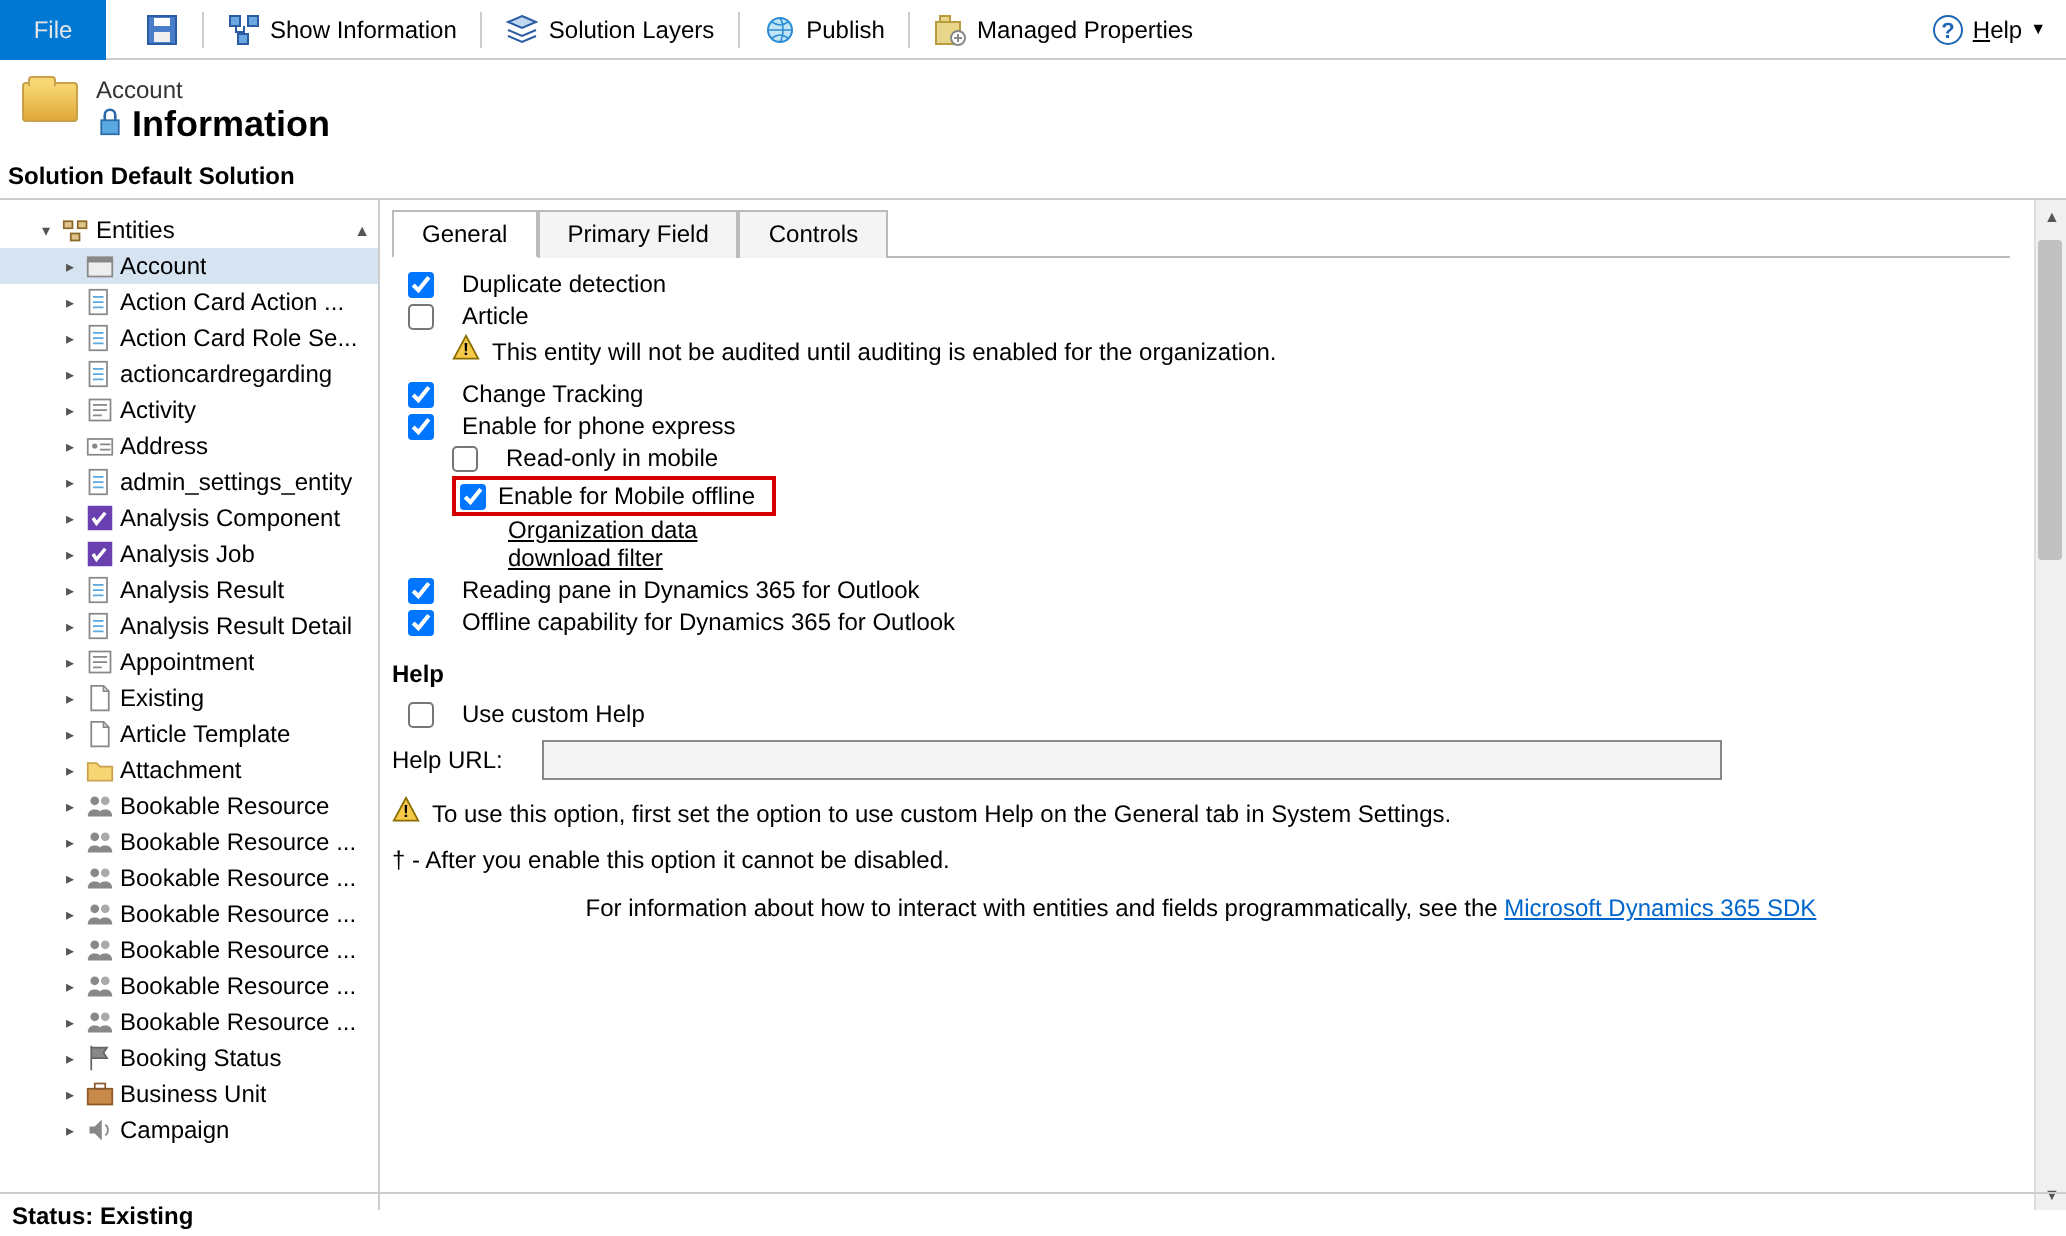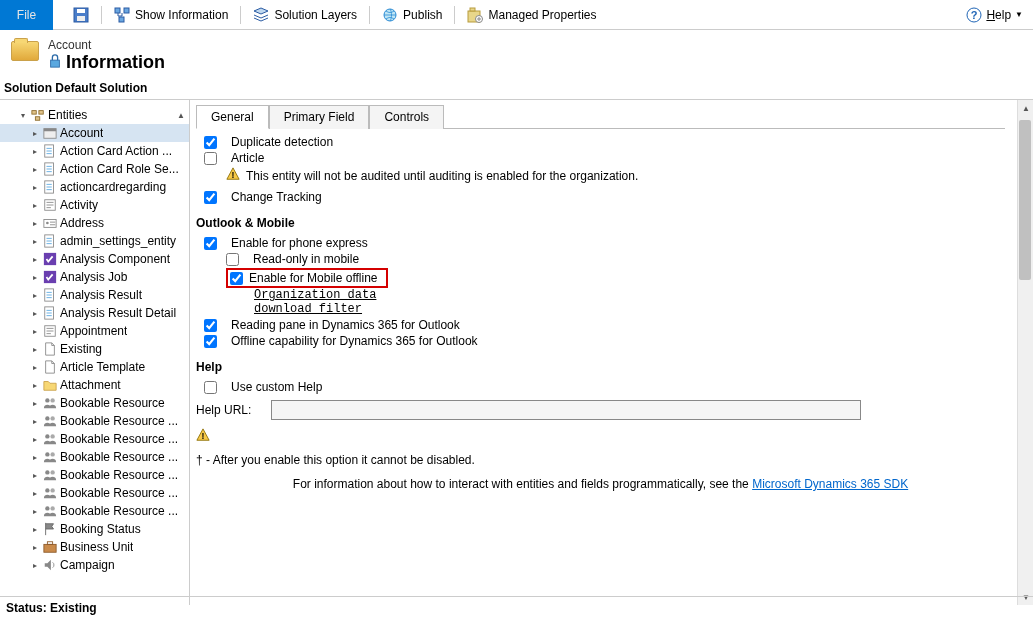--- a/index.html
+++ b/index.html
@@ -461,38 +461,37 @@
               <text x="8" y="12" text-anchor="middle" font-size="10" font-weight="bold">!</text>
             </svg>
         </span>
         <span>This entity will not be audited until auditing is enabled for the organization.</span>
       </div>
       <div class="cb-row">
         <input type="checkbox" checked="" style="">
         <span>Change Tracking</span>
       </div>
 
-      <div class="section-h">Outlook &amp; Mobile</div>
 
       <div class="cb-row">
         <input type="checkbox" checked="" style="">
         <span>Enable for phone express</span>
       </div>
       <div class="cb-row indent1">
         <input type="checkbox" style="">
         <span>Read-only in mobile</span>
       </div>
       <div class="indent1" style="margin-top:2px;margin-bottom:0;">
         <span class="red-box">
           <input type="checkbox" checked="" style="">
           <span>Enable for Mobile offline</span>
         </span>
       </div>
       <div class="indent2">
-        <span class="linkish" style="display:inline-block;font-family:Liberation Mono, monospace;">Organization data<br>download filter</span>
+        <span class="linkish" style="display:inline-block;">Organization data<br>download filter</span>
       </div>
       <div class="cb-row">
         <input type="checkbox" checked="" style="">
         <span>Reading pane in Dynamics 365 for Outlook</span>
       </div>
       <div class="cb-row">
         <input type="checkbox" checked="" style="">
         <span>Offline capability for Dynamics 365 for Outlook</span>
       </div>
 
@@ -505,20 +504,21 @@
         <span>Help URL:</span>
         <input type="text" class="help-url-input" disabled="" style="">
       </div>
       <div class="warn-row-main">
         <span>
           <svg width="14" height="14" viewBox="0 0 16 16">
               <path d="M8 1l7 13H1z" fill="#f7c948" stroke="#8a6d00"></path>
               <text x="8" y="12" text-anchor="middle" font-size="10" font-weight="bold">!</text>
             </svg>
         </span>
+        <span>To use this option, first set the option to use custom Help on the General tab in System Settings.</span>
       </div>
 
       <div class="note-row">† - After you enable this option it cannot be disabled.</div>
 
       <div class="info-row">
         <span>For information about how to interact with entities and fields programmatically, see the </span>
         <span class="link-blue">Microsoft Dynamics 365 SDK</span>
       </div>
     </div>
 

